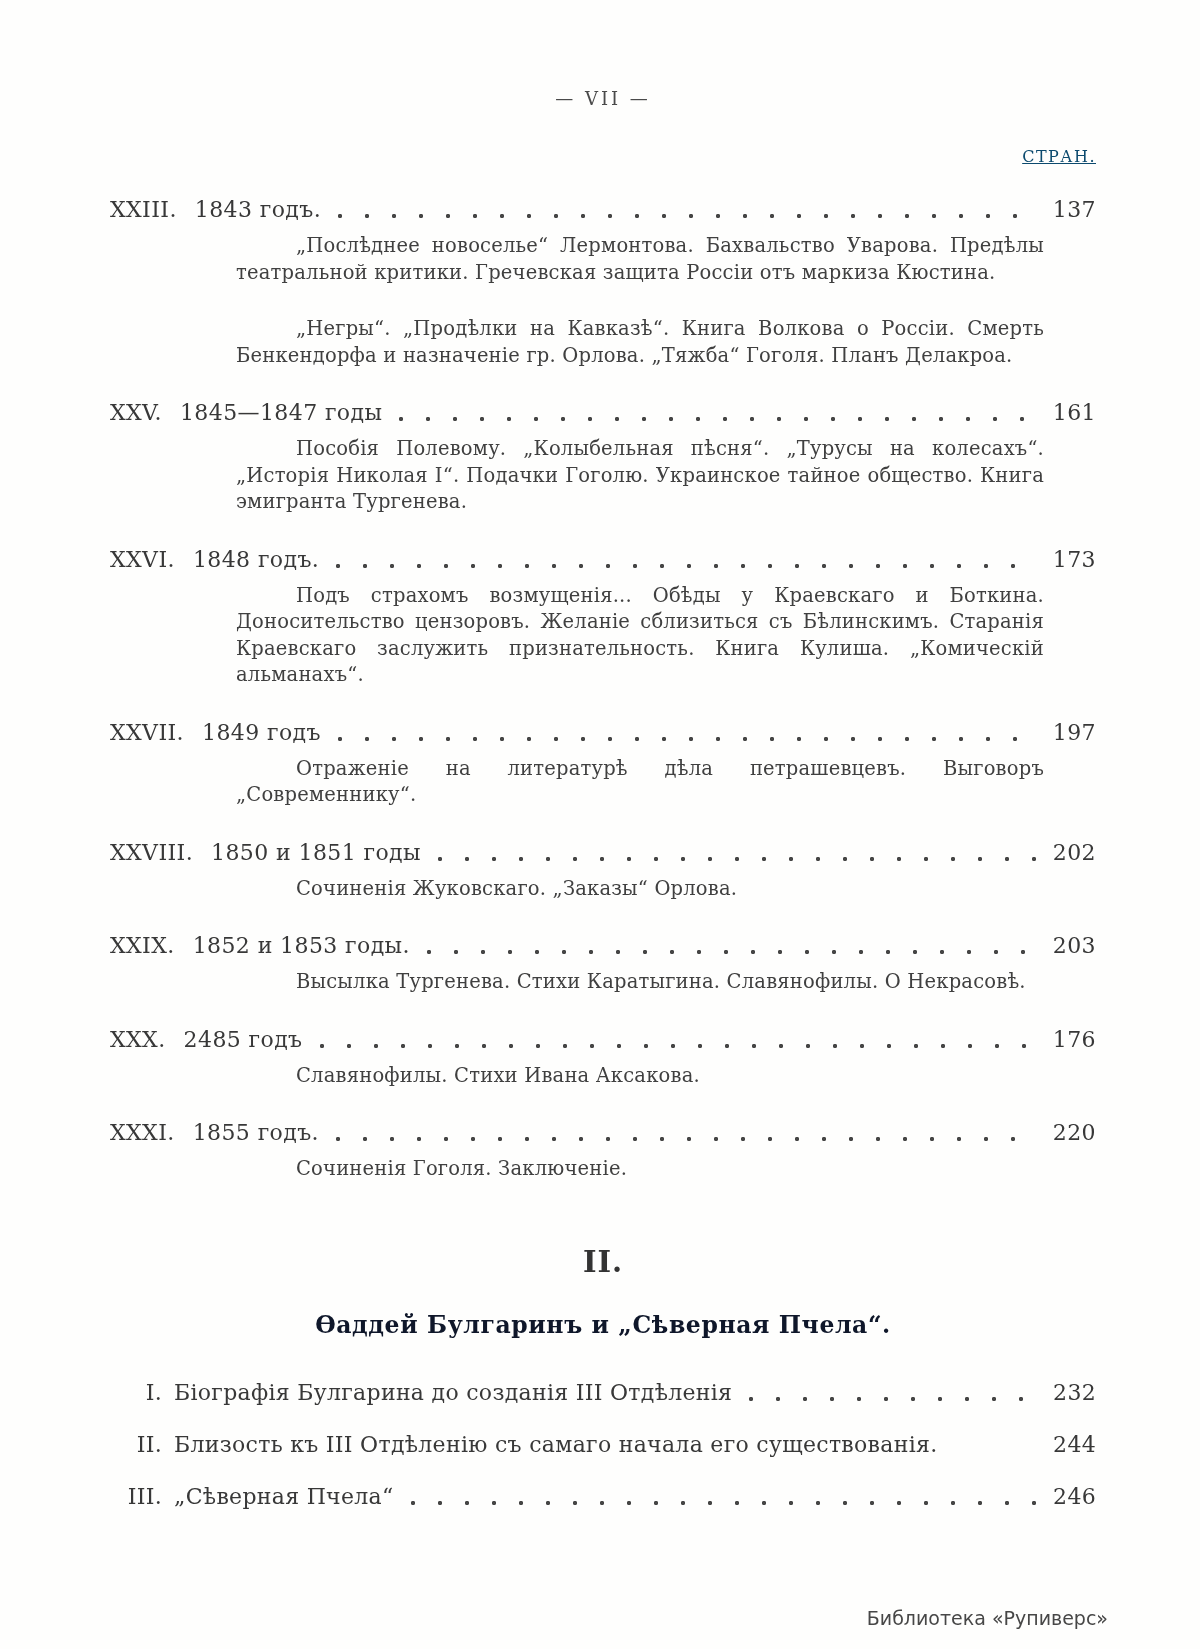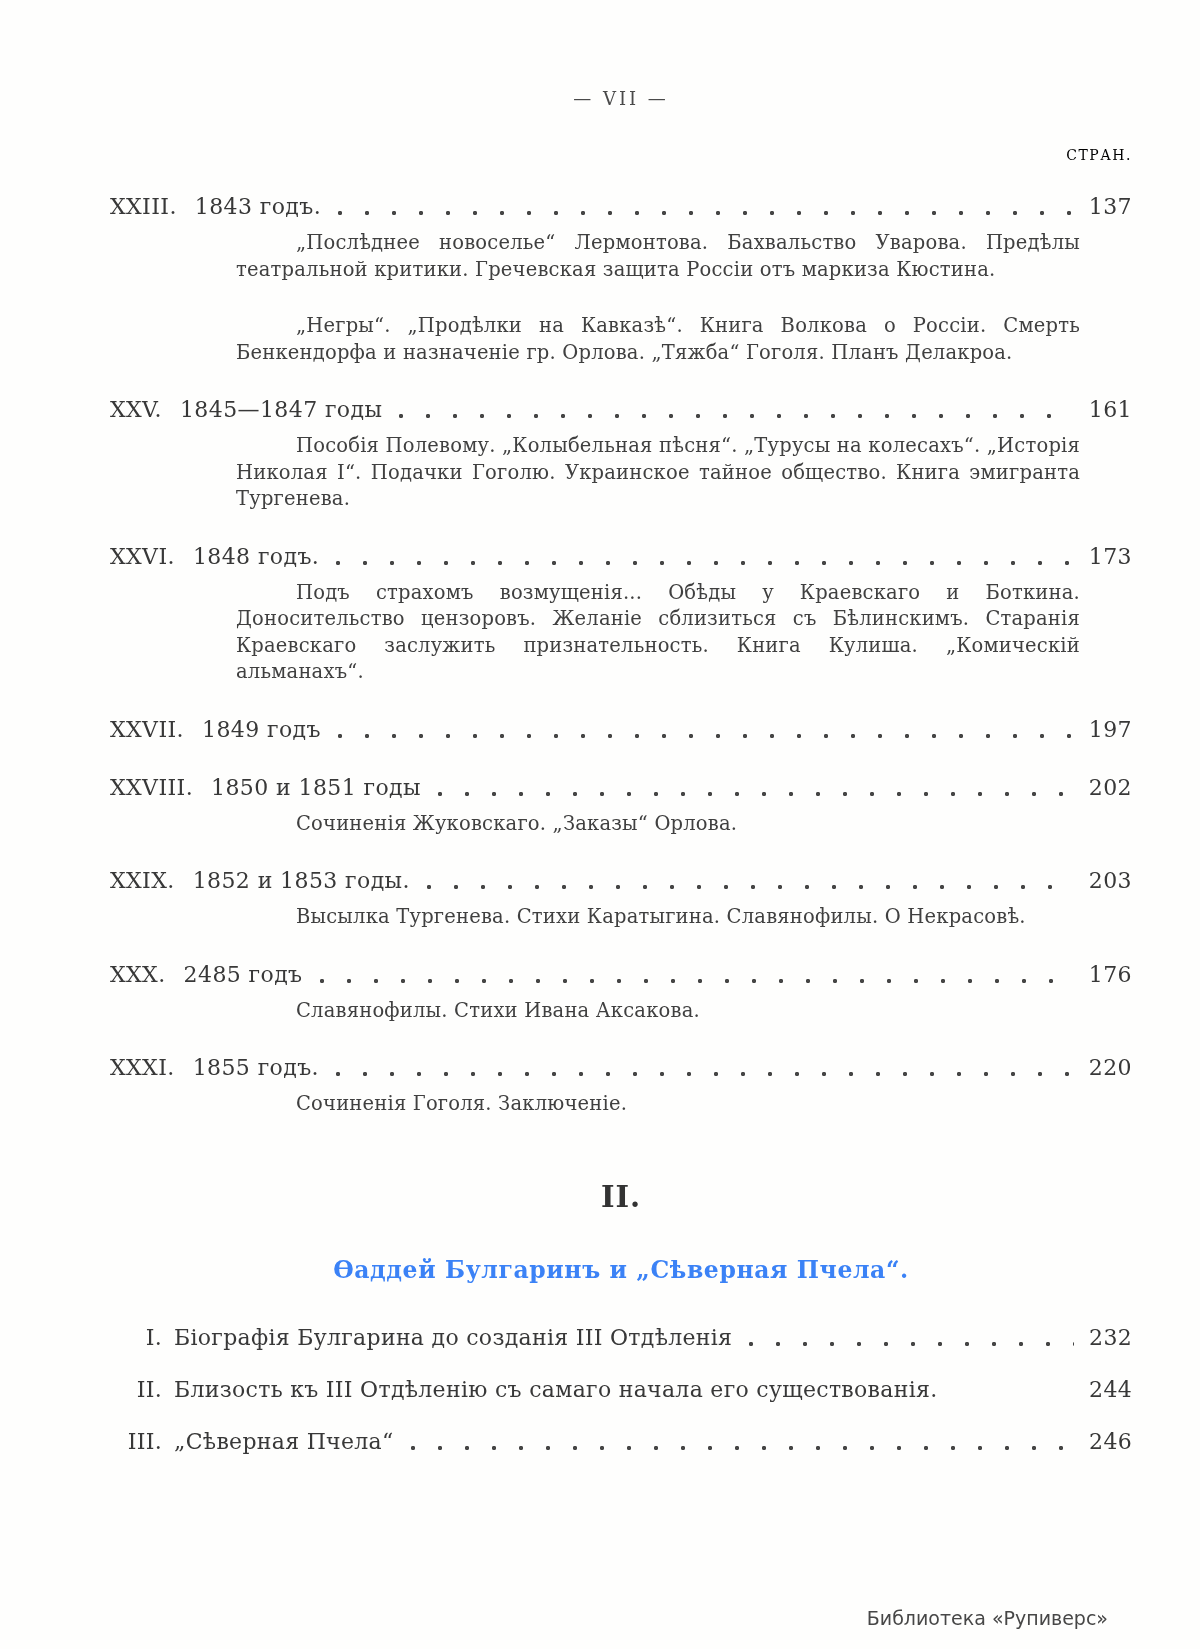--- a/index.html
+++ b/index.html
@@ -12,35 +12,36 @@
     width: 1200px;
     height: 1649px;
     background: #fefefdff;
     background: #fefefd;
     color: #3e3e3e;
     font-family: "DejaVu Serif", "Liberation Serif", serif;
     overflow: hidden;
     box-sizing: border-box;
   }
   .inner {
-    padding: 88px 68px 0 110px;
+    padding: 88px 104px 0 110px;
   }
   .page-header {
     text-align: center;
     font-size: 18px;
     letter-spacing: 3px;
     color: #4a4a4a;
   }
   .col-header {
     text-align: right;
-    font-size: 14px;
+    font-size: 16px;
     letter-spacing: 1.5px;
-    color: #000000;
+    color: #0c4a6e;
     margin-top: 38px;
     margin-bottom: 4px;
+    text-decoration: underline;
   }
   .entry { margin-top: 30px; }
   .entry:first-of-type { margin-top: 10px; }
   .entry-row {
     display: flex;
     font-size: 22px;
     line-height: 28px;
     color: #383838;
     letter-spacing: 0.4px;
     white-space: nowrap;
@@ -75,23 +76,23 @@
     text-align: center;
     font-weight: 700;
     font-size: 29px;
     color: #333333;
     letter-spacing: 1px;
   }
   .section-title {
     text-align: center;
     font-weight: 700;
     font-size: 23.5px;
-    color: #3b82f6;
+    color: #0f172a;
     letter-spacing: 0.6px;
-    margin-top: 42px;
+    margin-top: 32px;
   }
   .section-list { margin-top: 40px; }
   .s-row {
     display: flex;
     font-size: 22px;
     line-height: 28px;
     color: #383838;
     letter-spacing: 0.3px;
     margin-top: 24px;
     white-space: nowrap;
@@ -156,20 +157,21 @@
       <p class="desc">Подъ страхомъ возмущенія... Обѣды у Краевскаго и Боткина. Доносительство цензоровъ. Желаніе сблизиться съ Бѣлинскимъ. Старанія Краевскаго заслужить признательность. Книга Кулиша. „Комическій альманахъ“.</p>
     </div>
 
     <div class="entry">
       <div class="entry-row">
         <span class="numeral">XXVII.</span>
         <span class="title">1849 годъ</span>
         <span class="leader"></span>
         <span class="pagenum">197</span>
       </div>
+      <p class="desc">Отраженіе на литературѣ дѣла петрашевцевъ. Выговоръ „Современнику“.</p>
     </div>
 
     <div class="entry">
       <div class="entry-row">
         <span class="numeral">XXVIII.</span>
         <span class="title">1850 и 1851 годы</span>
         <span class="leader"></span>
         <span class="pagenum">202</span>
       </div>
       <p class="desc">Сочиненія Жуковскаго. „Заказы“ Орлова.</p>

